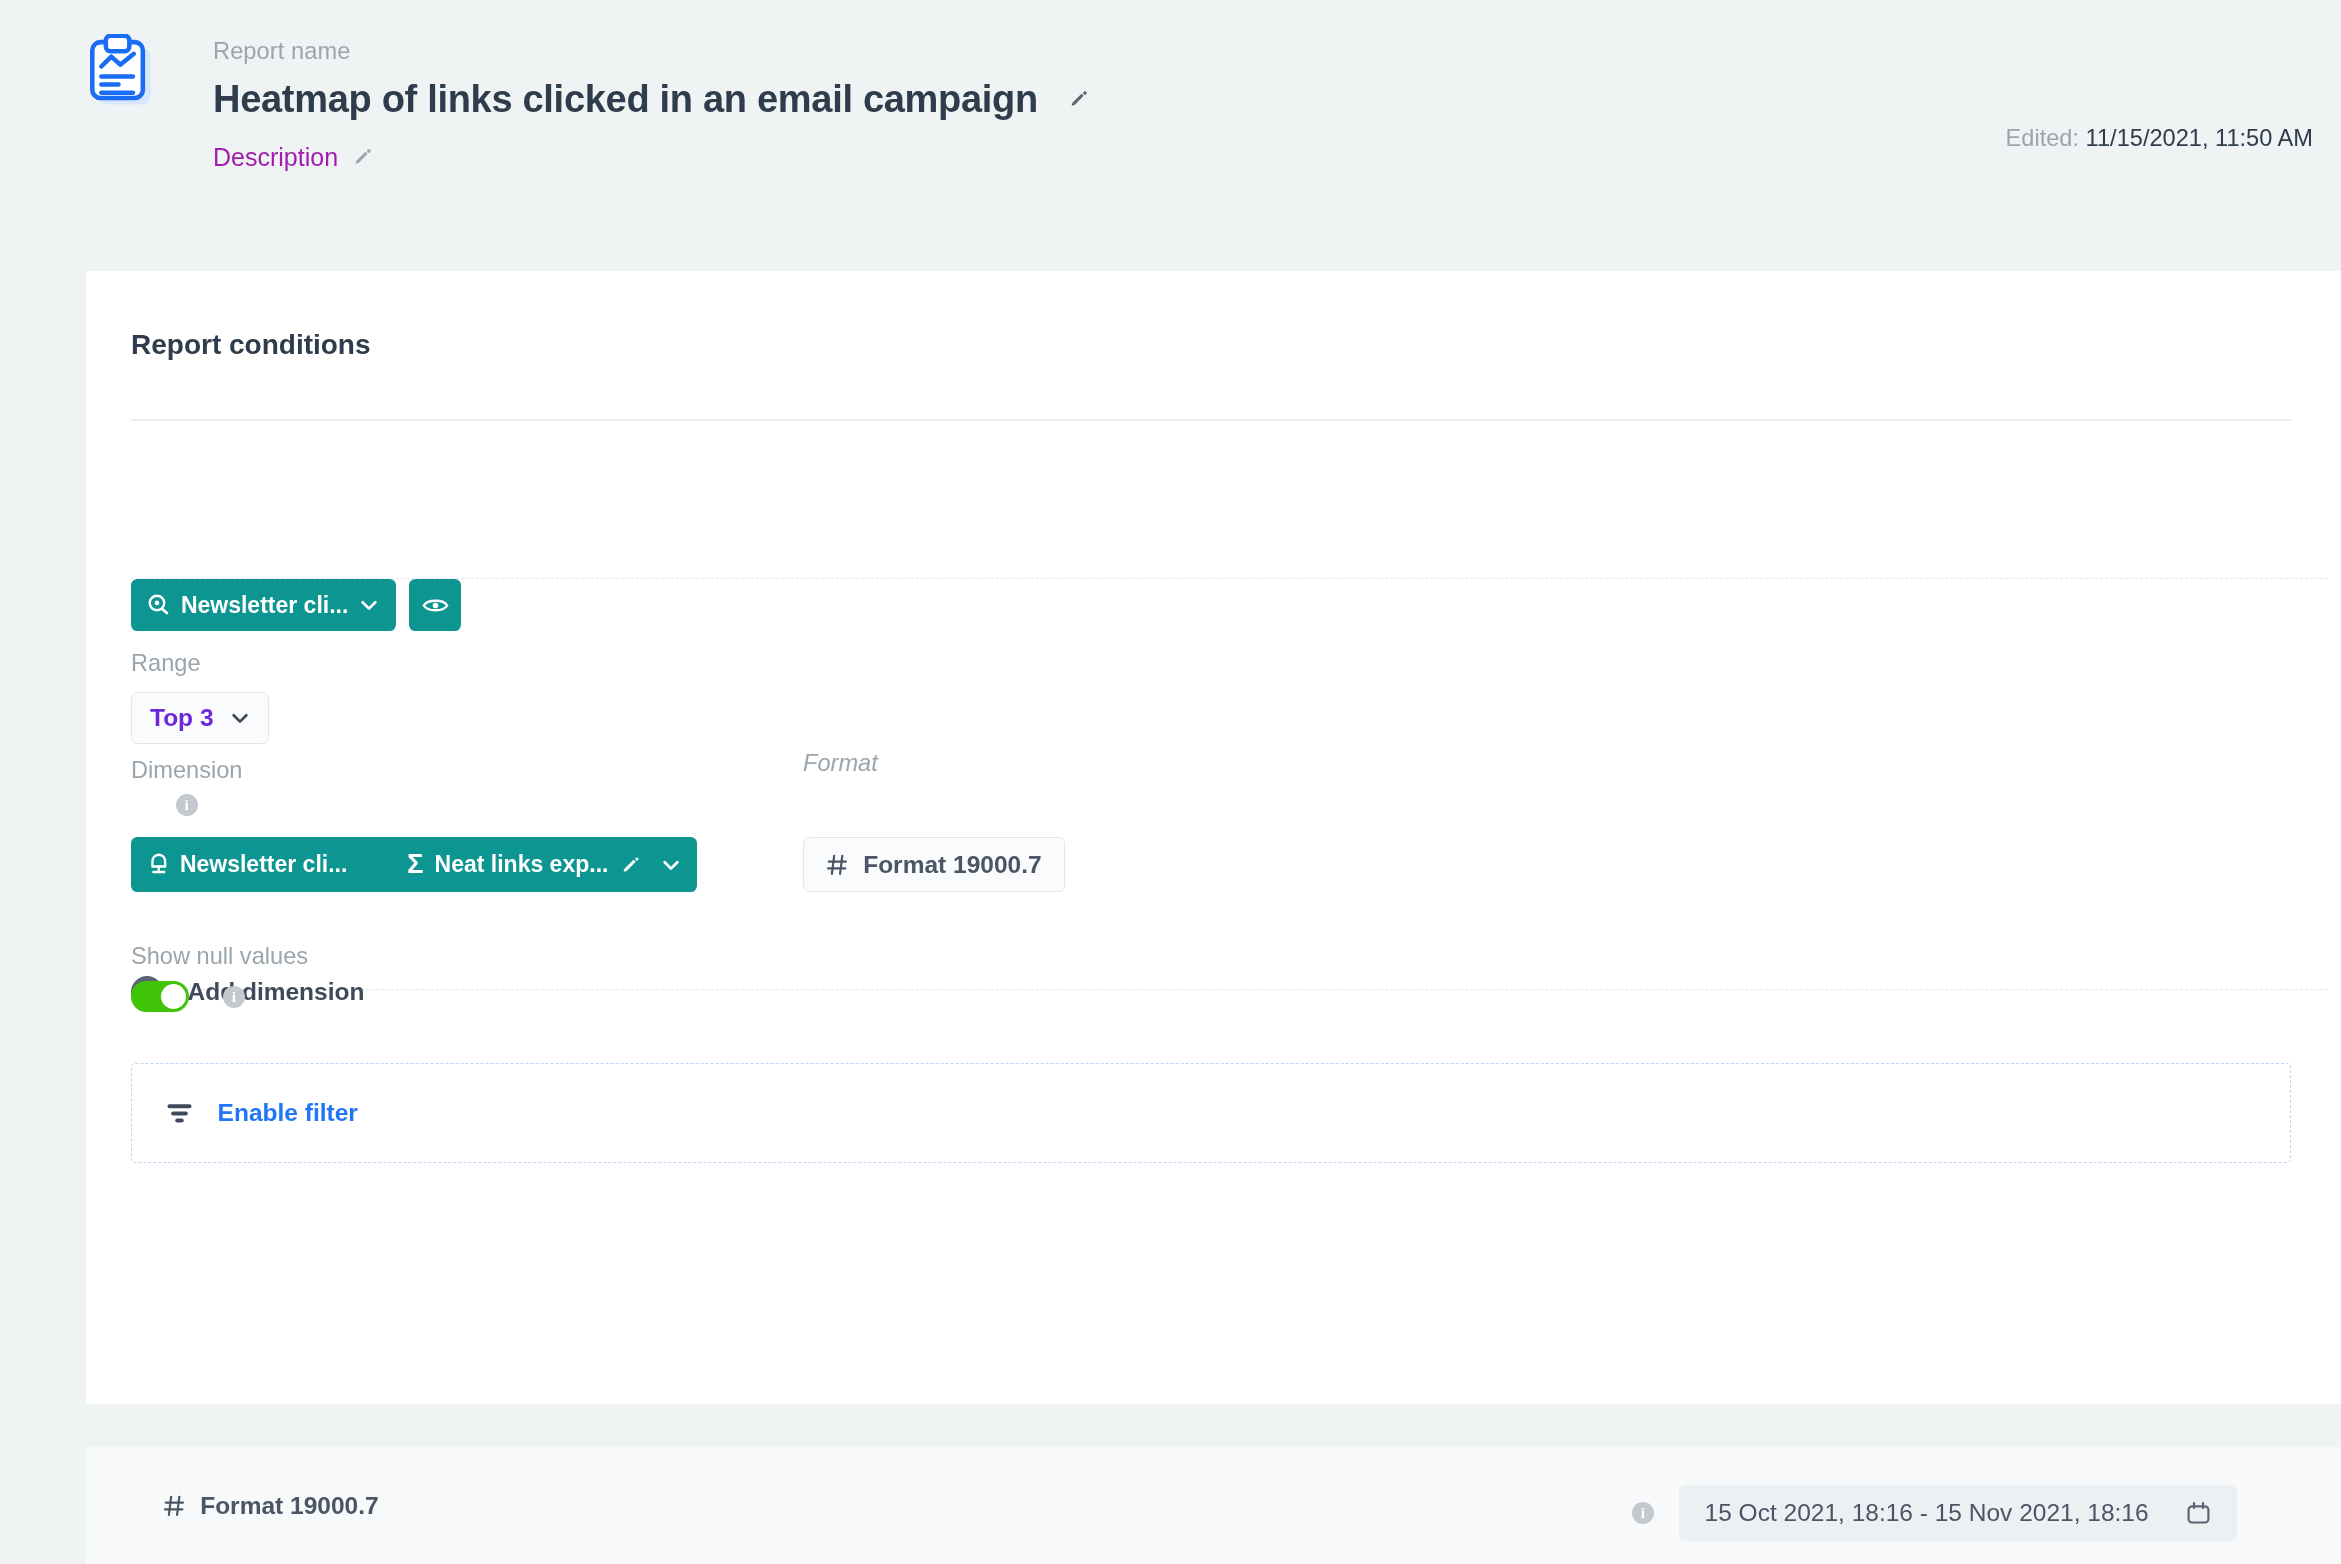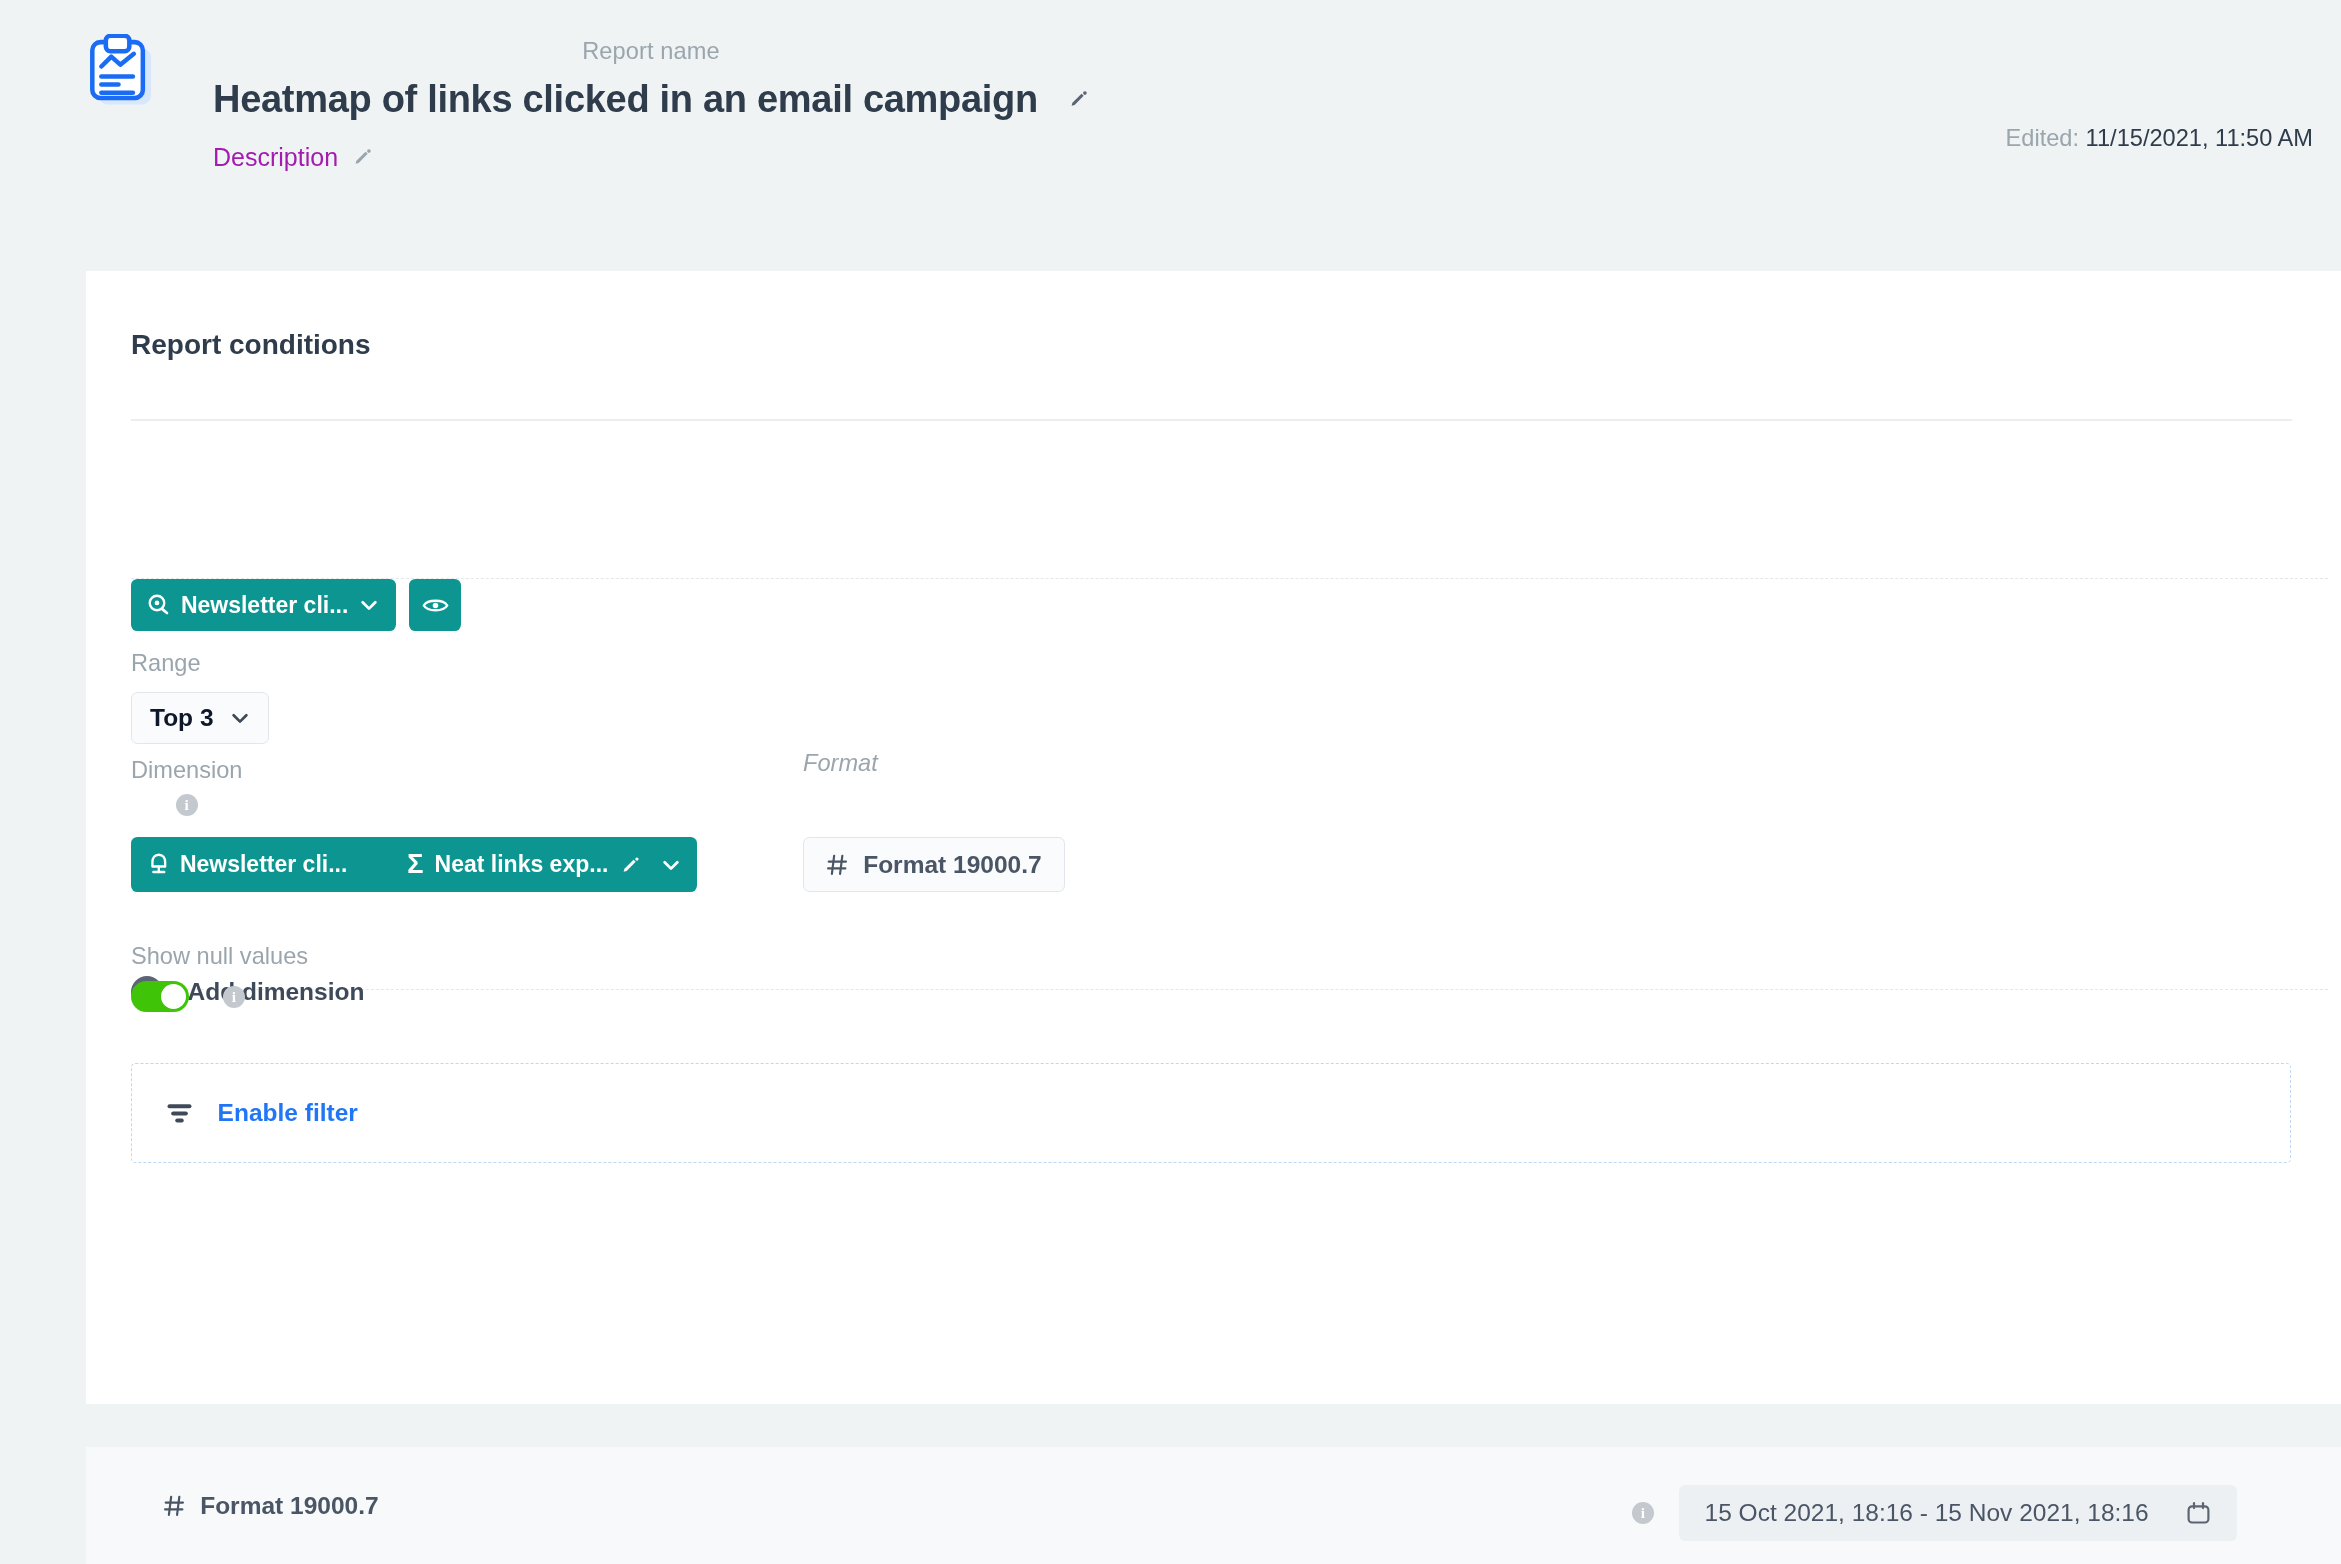--- a/index.html
+++ b/index.html
@@ -5,21 +5,21 @@
   * { box-sizing: border-box; margin: 0; padding: 0; }
   html, body {
     width: 2342px; height: 1564px;
     background: #eff3f4;
     font-family: "Liberation Sans", sans-serif;
     overflow: hidden;
   }
   .page { position: relative; width: 2342px; height: 1564px; }
 
   
-  .header { position: absolute; left: 0; top: 0; width: 2342px; height: 272px; text-align: center; }
+  .header { position: absolute; left: 0; top: 0; width: 2342px; height: 272px; }
   .report-icon { position: absolute; left: 86px; top: 34px; width: 74px; height: 74px; }
   .header-text { position: absolute; left: 213px; top: 38px; }
   .report-name-label {
     font-size: 23.6px; color: #9aa5ad; letter-spacing: 0.1px;
   }
   .title-row { display: flex; align-items: center; gap: 31px; margin-top: 12.7px; }
   .report-title {
     font-size: 38px; font-weight: bold; color: #2f3c4c; letter-spacing: -0.3px;
   }
   .desc-row { display: flex; align-items: center; gap: 14.5px; margin-top: 22px; }
@@ -71,21 +71,21 @@
   .ico { display: inline-flex; align-items: center; justify-content: center; }
   .ico svg { display: block; }
 
   
   .range-label { position: absolute; left: 45px; top: 379px; font-size: 23.6px; color: #9aa5ad; }
   .range-select {
     position: absolute; left: 45px; top: 421px;
     display: flex; align-items: center; gap: 16px;
     height: 52px; padding: 0 18px;
     background: #fafbfc; border: 1.8px solid #e2e6ea; border-radius: 6.4px;
-    font-size: 24.5px; color: #0f172a; font-weight: bold; cursor: pointer;
+    font-size: 24.5px; color: #6d28d9; font-weight: bold; cursor: pointer;
   }
 
   
   .dim-label {
     position: absolute; left: 45px; top: 486px;
     display: flex; align-items: center; gap: 10px;
     font-size: 23.6px; color: #9aa5ad; flex-direction: column;
   }
   .fmt-label { position: absolute; left: 717px; top: 479px; font-size: 23.6px; color: #9aa5ad; font-style: italic; }
   .info-dot {

